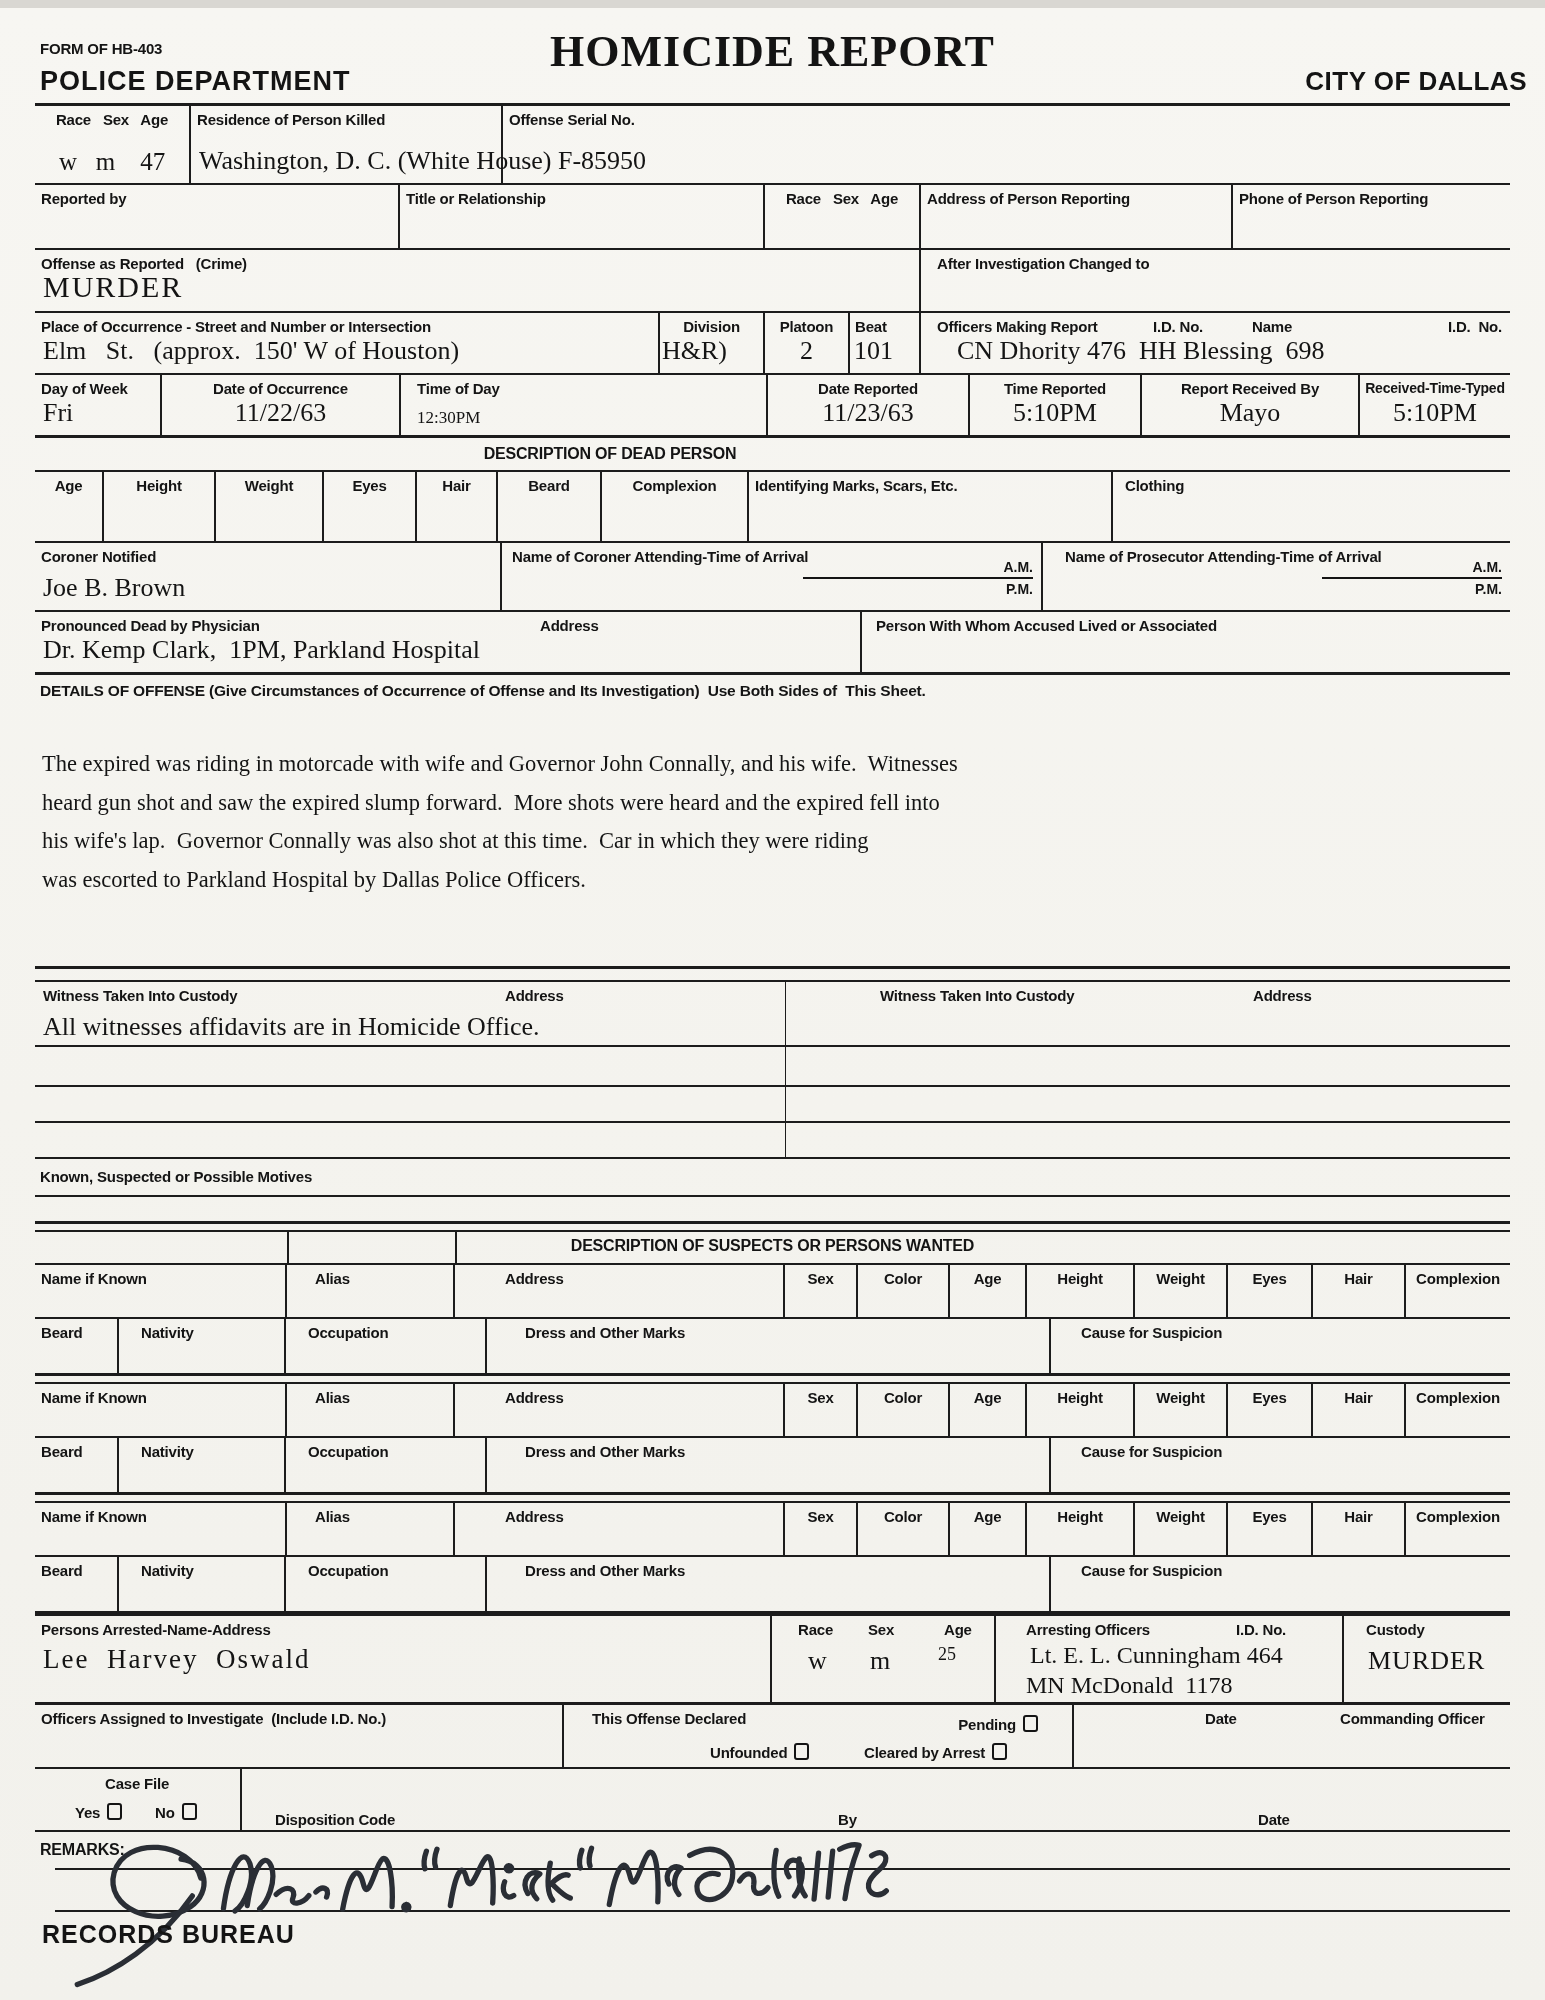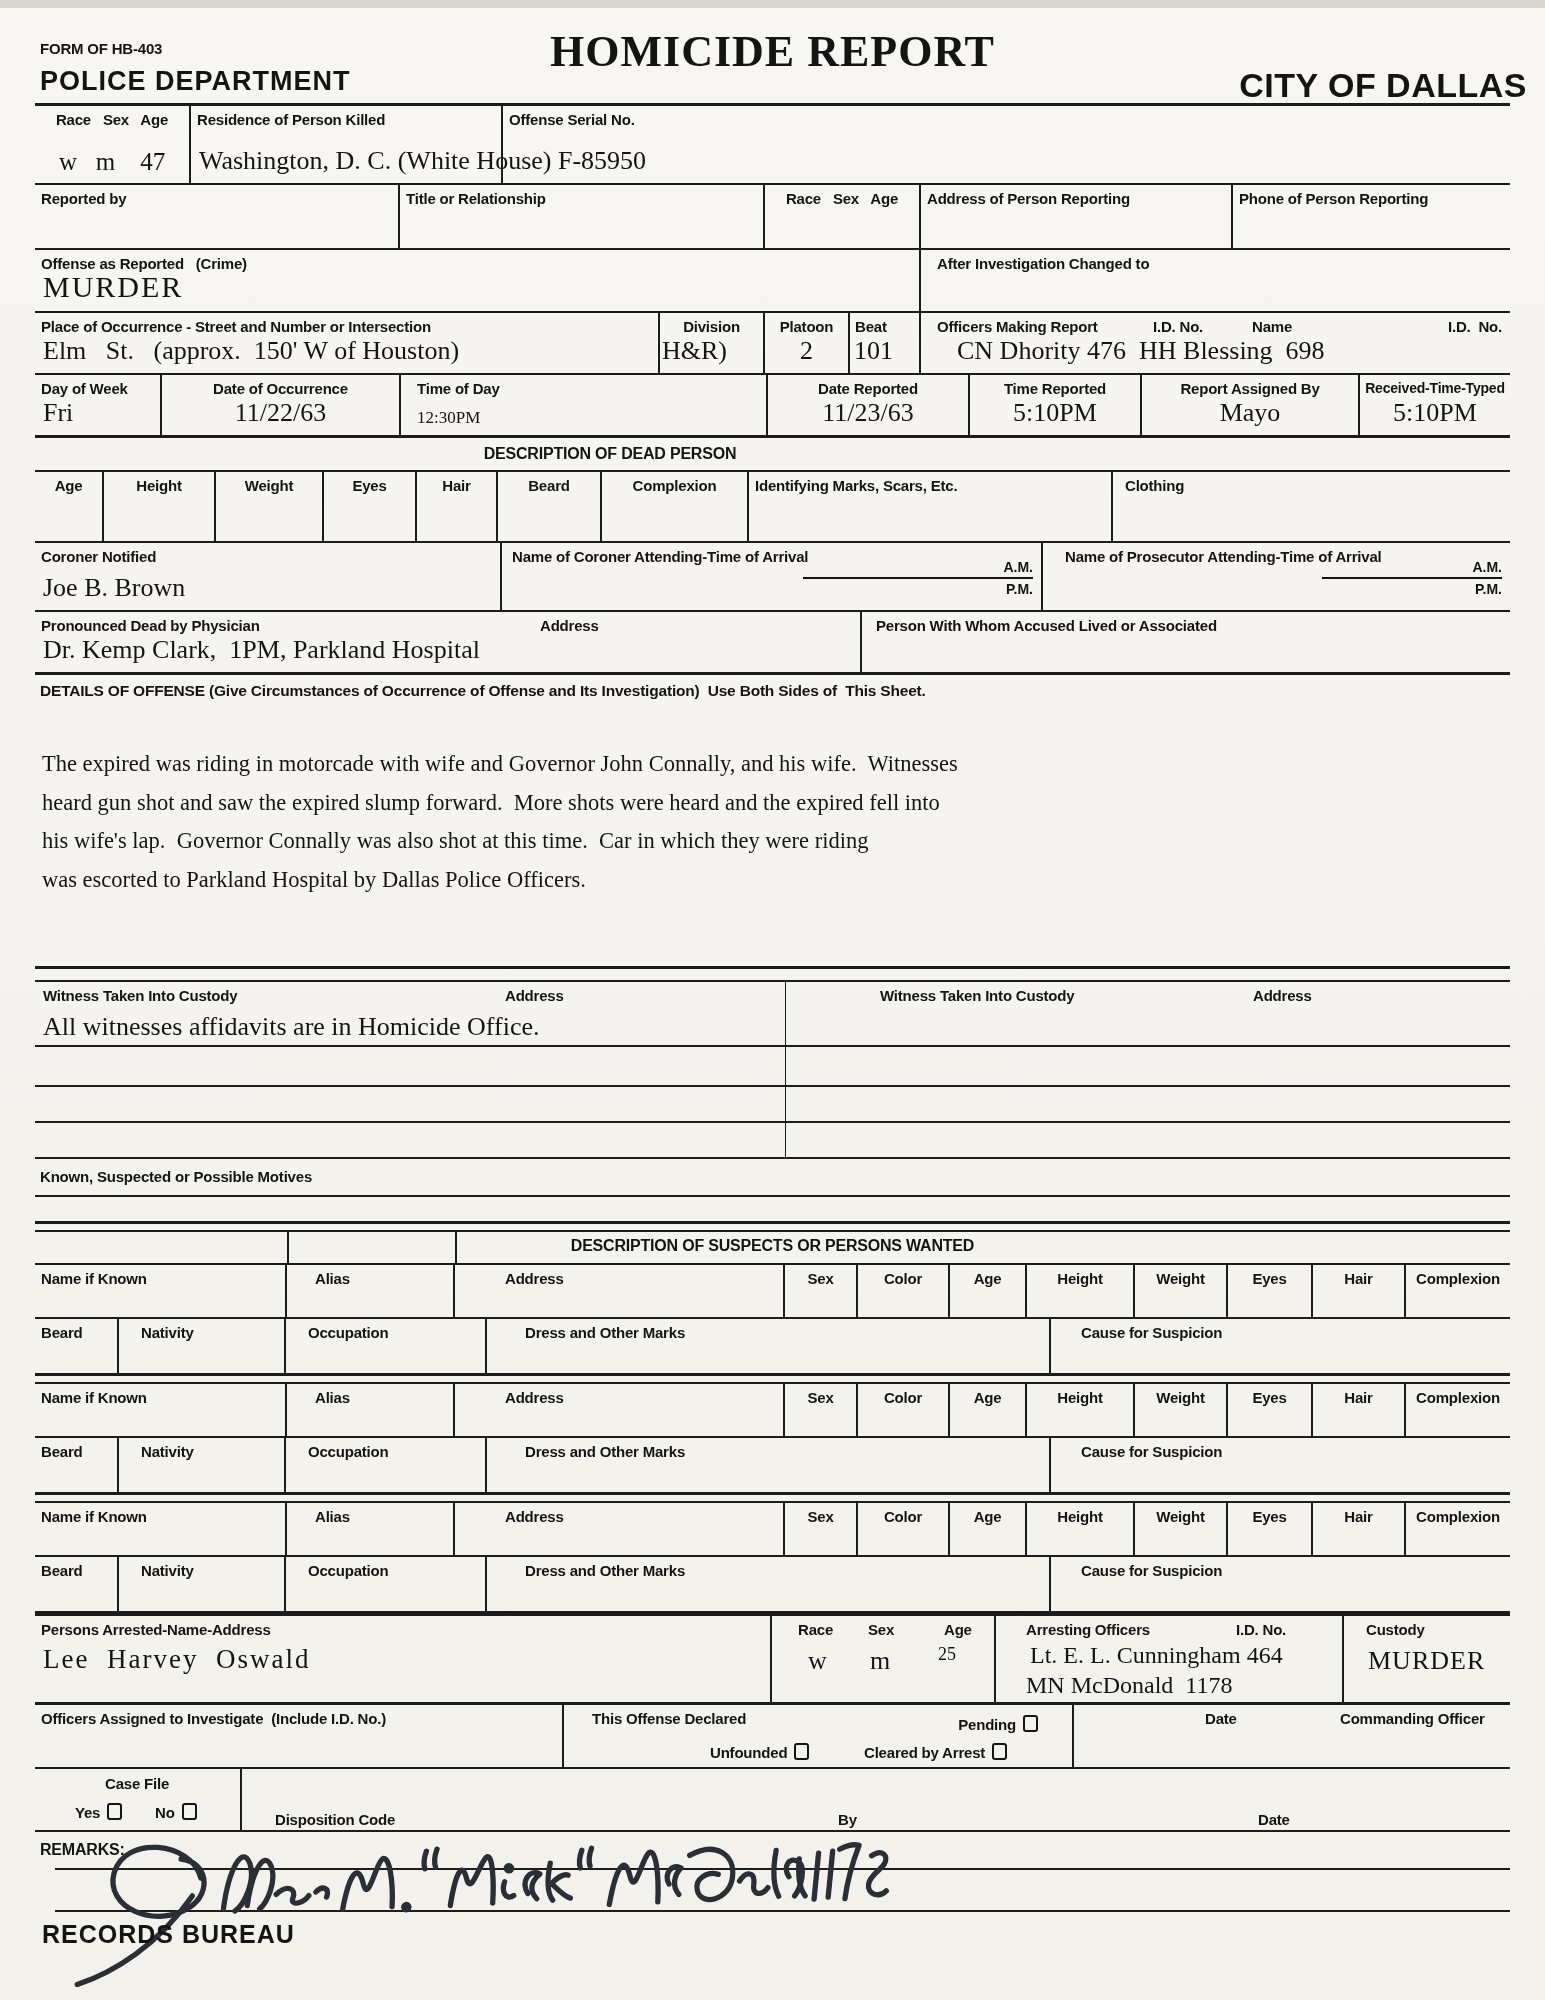--- a/index.html
+++ b/index.html
@@ -34,21 +34,21 @@
   .title { font-family:"Liberation Serif", serif; font-weight:bold; }
 </style>
 </head>
 <body>
 
 <div class="sheet">
 
   <div class="abs lbl" style="top:32px;left:40px;font-size:15px;">FORM OF HB-403</div>
   <div class="abs title" style="top:18px;left:0;width:1545px;text-align:center;font-size:44px;letter-spacing:1px;">HOMICIDE REPORT</div>
   <div class="abs" style="top:58px;left:40px;font-size:27px;font-weight:600;letter-spacing:1px;">POLICE  DEPARTMENT</div>
-  <div class="abs" style="top:58px;right:18px;font-size:34px;font-weight:600;letter-spacing:0.5px;">CITY OF DALLAS</div>
+  <div class="abs" style="top:58px;right:18px;font-size:26px;font-weight:600;letter-spacing:0.5px;">CITY OF DALLAS</div>
 
   <div class="row" style="top:95px;height:80px;border-top:3px solid #1c1c1c;">
     <div class="cell" style="width:156px;">
       <span class="lbl c pre">Race   Sex   Age</span>
       <span class="val c" style="font-size:25px;">w   m    47</span>
     </div>
     <div class="cell" style="width:312px;">
       <span class="lbl">Residence of Person Killed</span>
       <span class="val" style="font-size:26px;z-index:5;">Washington, D. C. (White House) F-85950</span>
     </div>
@@ -126,21 +126,21 @@
     </div>
     <div class="cell" style="width:202px;">
       <span class="lbl c">Date Reported</span>
       <span class="val c" style="font-size:26px;">11/23/63</span>
     </div>
     <div class="cell" style="width:172px;">
       <span class="lbl c">Time Reported</span>
       <span class="val c" style="font-size:26px;">5:10PM</span>
     </div>
     <div class="cell" style="width:218px;">
-      <span class="lbl c">Report Assigned By</span>
+      <span class="lbl c">Report Received By</span>
       <span class="val c" style="font-size:26px;">Mayo</span>
     </div>
     <div class="cell" style="width:150px;">
       <span class="lbl c" style="font-size:14px;">Received-Time-Typed</span>
       <span class="val c" style="font-size:26px;">5:10PM</span>
     </div>
   </div>
 
   <div class="abs lbl" style="top:437px;left:35px;width:1150px;text-align:center;font-size:16px;">DESCRIPTION OF DEAD PERSON</div>
 

